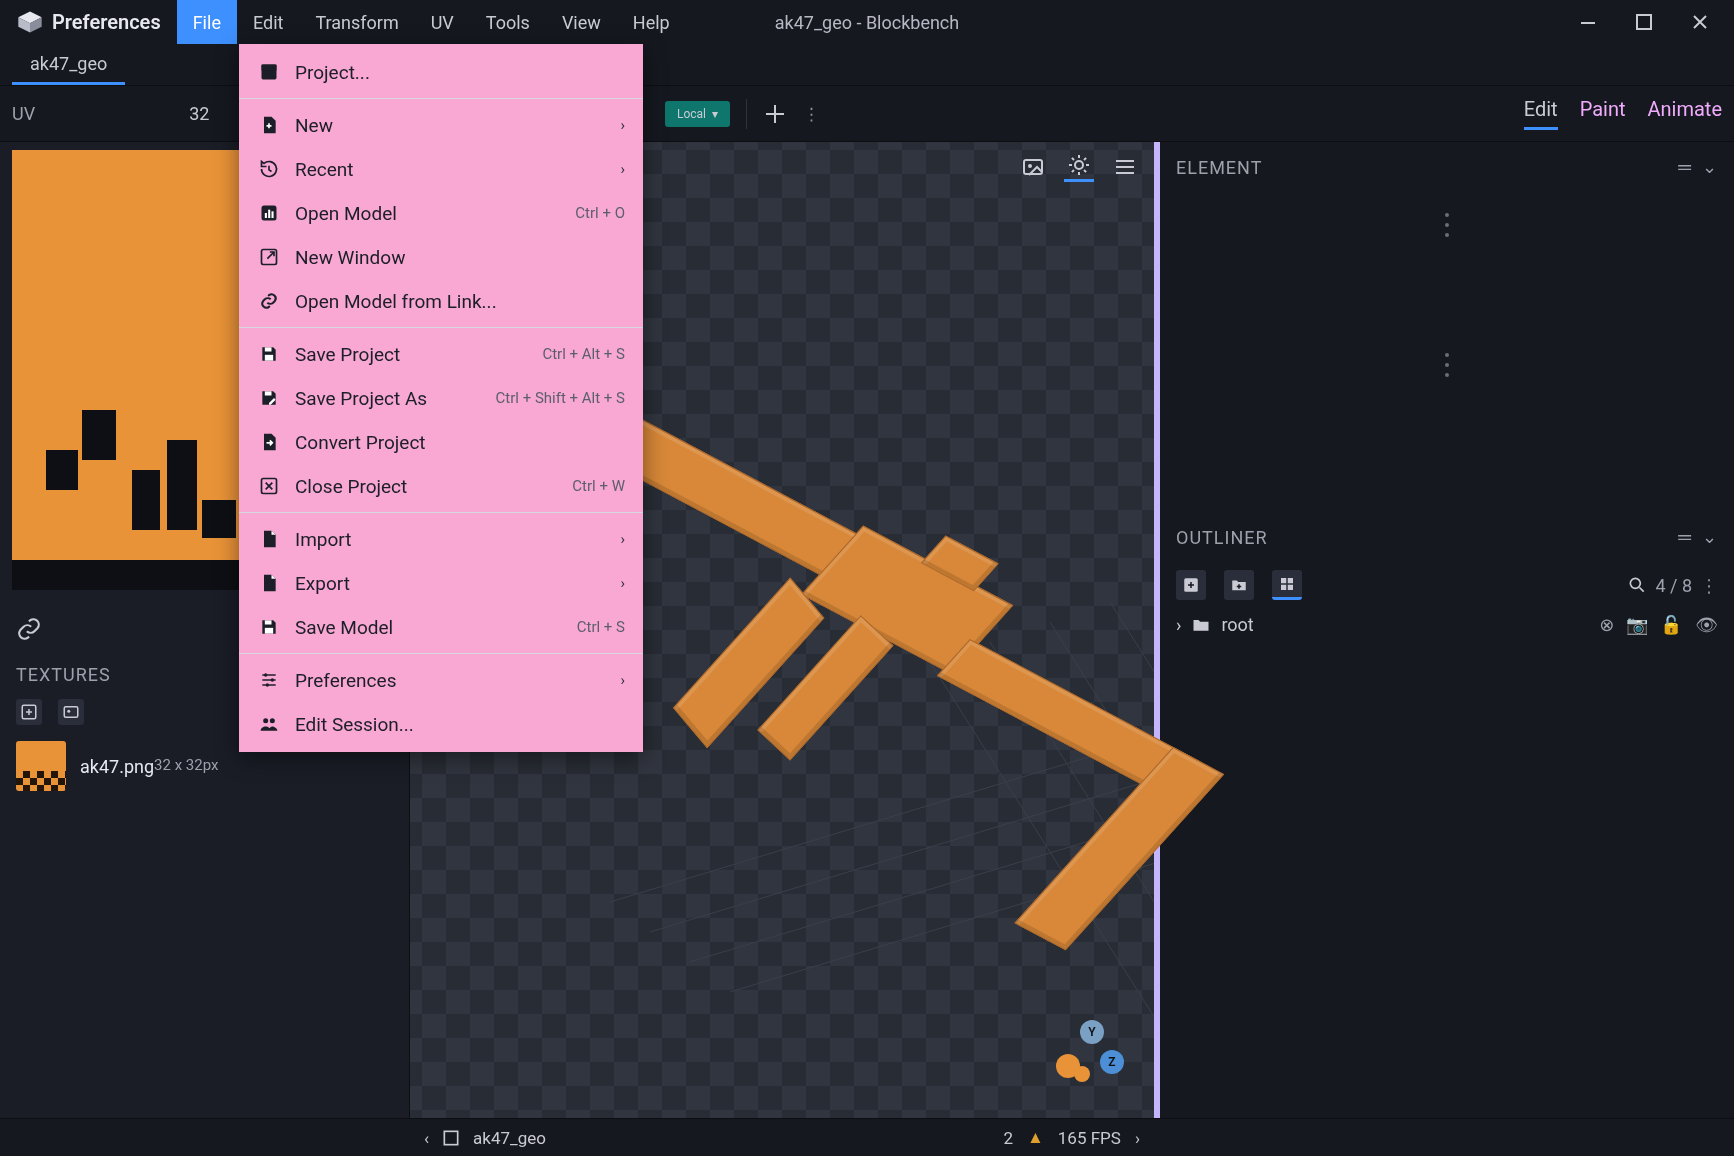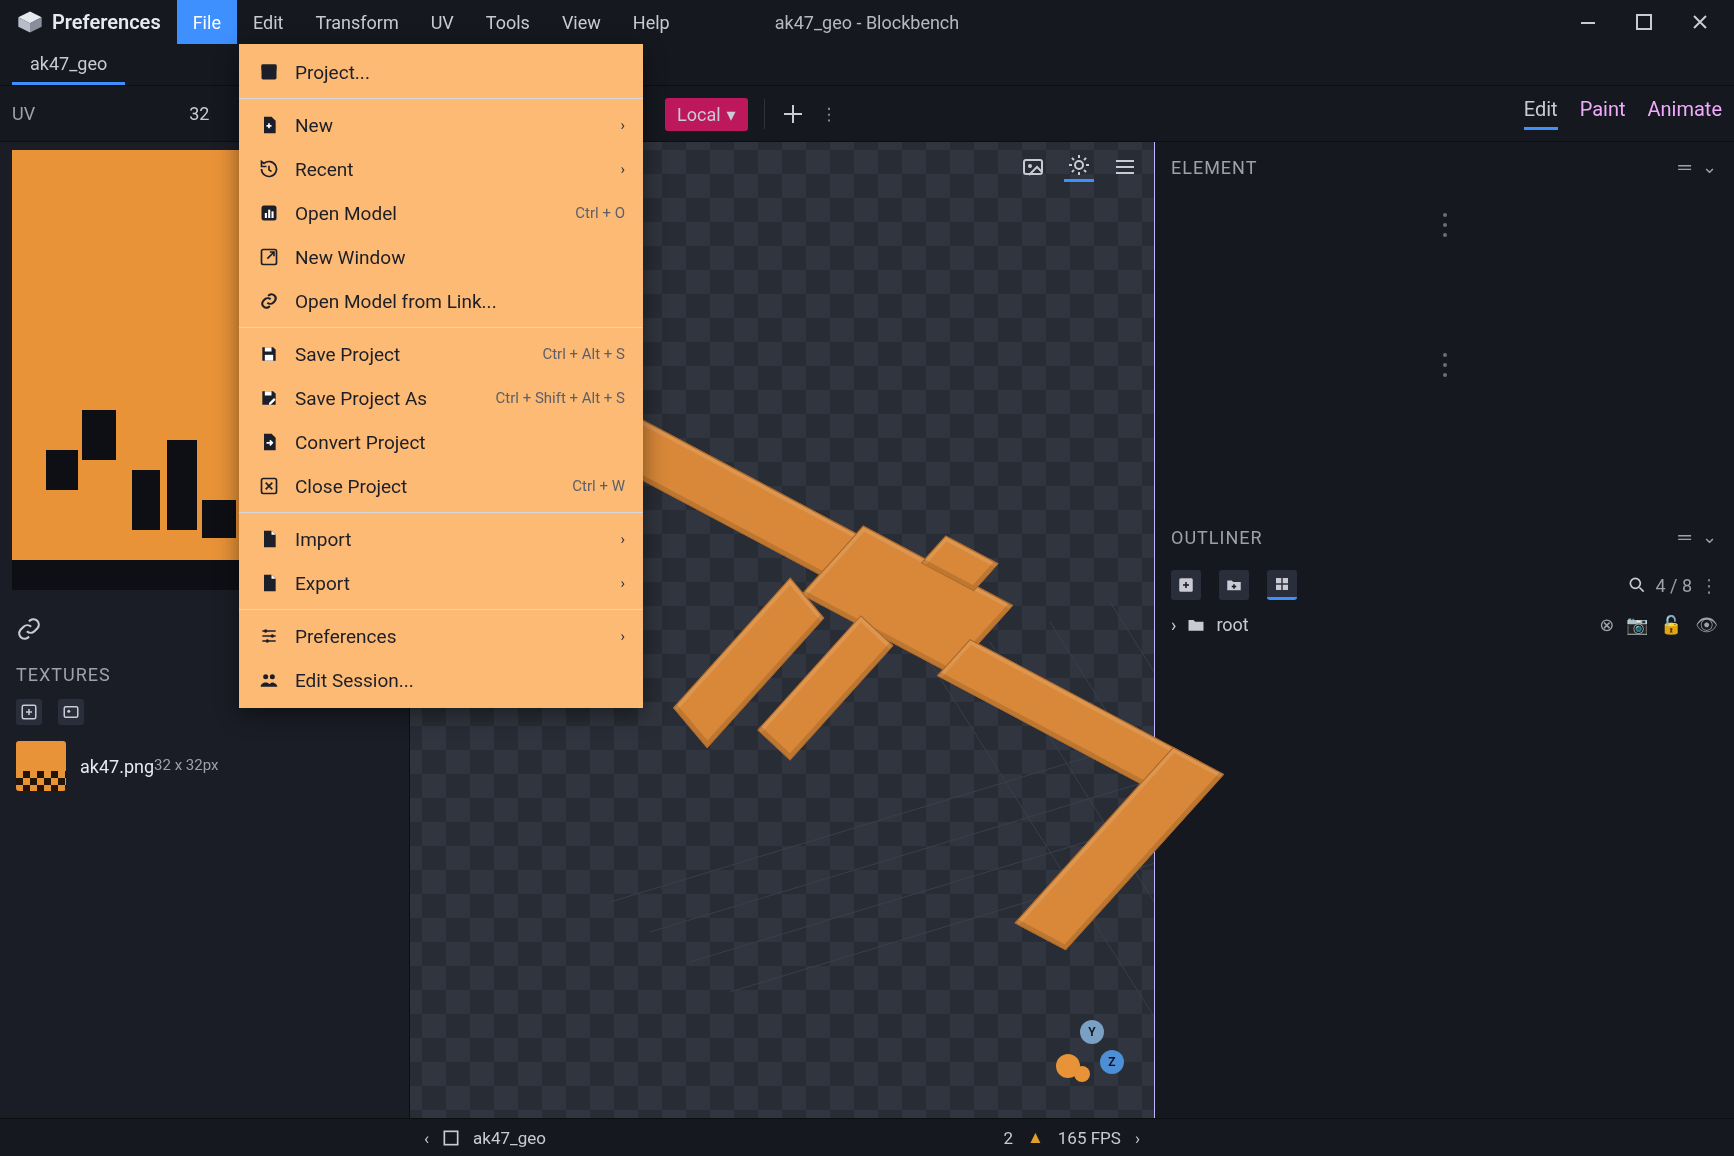--- a/index.html
+++ b/index.html
@@ -29,21 +29,21 @@
 .tb-label { font-size: 18px; color: #9ea0ac; }
 .tb-val { font-size: 18px; color: #cacad4; }
 .tb-right { margin-left:auto; display:flex; gap:22px; font-size:20px; }
 .mode-tab { cursor:pointer; color:#f0abfc; }
 .mode-tab.active { color:#cacad4; border-bottom:3px solid #3e90ff; padding-bottom:6px; }
 
 
 .main { display: flex; height: calc(1156px - 44px - 42px - 56px - 38px); }
 .left-col { width: 410px; background: #1a1d26; display:flex; flex-direction:column; border-right:1px solid #0c0e12; }
 .center-col { flex:1; background:#282c34; position:relative; }
-.right-col { width: 580px; background:#15181f; display:flex; flex-direction:column; border-left:1px solid #c4b5fd; }
+.right-col { width: 580px; background:#15181f; display:flex; flex-direction:column; border-left:6px solid #c4b5fd; }
 
 
 .uv-panel { flex: 0 0 auto; }
 .uv-canvas { width: 240px; height: 440px; background: linear-gradient(135deg,#e89338 0%, #e89338 100%); margin: 8px 0 18px 12px; }
 .uv-canvas .blocks { position:relative; height:100%; }
 .blk { position:absolute; background:#0d0f14; }
 
 
 .textures-panel { flex:1; }
 .panel-hdr { padding: 14px 16px 10px; font-size: 18px; letter-spacing: 1px; color:#9ea0ac; display:flex; align-items:flex-start; gap:10px; }
@@ -95,21 +95,21 @@
 .statusbar .right { margin-left:auto; display:flex; align-items:center; gap:14px; }
 .warn { color:#e0a030; }
 .sb-txt { font-size:17px; color:#cacad4; }
 
 
 .dropdown {
   position:absolute;
   top:44px;
   left:239px;
   width:404px;
-  background:#fdba74;
+  background:#f9a8d4;
   color:#1c1f28;
   box-shadow:0 6px 22px rgba(0,0,0,.45);
   z-index:100;
   padding:6px 0;
 }
 .dd-item { display:flex; align-items:center; gap:14px; padding:10px 18px; font-size:19px; cursor:pointer; position:relative; }
 .dd-item:hover, .dd-item.hover { background:#3e90ff; color:#fff; }
 .dd-icon { width:24px; height:24px; display:flex; align-items:center; justify-content:center; }
 .dd-label { flex:1; }
 .dd-shortcut { font-size:15px; color:#5c5f6a; }
@@ -306,21 +306,21 @@
       </div>
     </div>
 
     <div style="position:absolute;top:-56px;left:0;right:0;height:56px;display:flex;align-items:center;gap:16px;padding-left:180px">
       <div>
           <svg width="26" height="26" viewBox="0 0 24 24">
             <path fill="none" stroke="#cacad4" stroke-width="2" d="M21 12a9 9 0 1 1-3-6.7L21 3v6h-6"></path>
           </svg>
         </div>
       <div style="color:#8e9099">⋮</div>
-      <div style="display:flex;align-items:center;gap:6px;background:#be185d;padding:6px 12px;border-radius:3px;font-size:18px">
+      <div style="display:flex;align-items:center;gap:6px;background:#0f766e;padding:6px 12px;border-radius:3px;font-size:12px">
         <span>Local</span>
         <span>▾</span>
       </div>
       <div style="width:1px;height:30px;background:#2f323c"></div>
       <div>
           <svg width="24" height="24" viewBox="0 0 24 24">
             <path d="M12 3v18M3 12h18" stroke="#cacad4" stroke-width="2"></path>
           </svg>
         </div>
       <div style="color:#8e9099">⋮</div>
@@ -543,20 +543,31 @@
     <div class="dd-item">
       <span class="dd-icon" style="color: rgb(28, 31, 40);">
         <svg width="20" height="20" viewBox="0 0 24 24">
           <path d="M6 2h9l5 5v15H6z" fill="#1c1f28"></path>
           <path d="M15 2v5h5" fill="#fff"></path>
         </svg>
       </span>
       <span class="dd-label">Export</span>
       <span class="dd-arrow">›</span>
     </div>
+    <div class="dd-item">
+      <span class="dd-icon" style="color: rgb(28, 31, 40);">
+        <svg width="20" height="20" viewBox="0 0 24 24">
+          <path d="M4 4h13l3 3v13H4z" fill="#1c1f28"></path>
+          <rect x="7" y="4" width="8" height="5" fill="#fff"></rect>
+          <rect x="7" y="13" width="10" height="7" fill="#fff"></rect>
+        </svg>
+      </span>
+      <span class="dd-label">Save Model</span>
+      <span class="dd-shortcut">Ctrl + S</span>
+    </div>
     <div class="dd-sep"></div>
     <div class="dd-item">
       <span class="dd-icon" style="color: rgb(28, 31, 40);">
         <svg width="20" height="20" viewBox="0 0 24 24">
           <g stroke="#1c1f28" stroke-width="2">
             <path d="M4 6h16M4 12h16M4 18h16"></path>
           </g>
           <circle cx="8" cy="6" r="2" fill="#1c1f28"></circle>
           <circle cx="16" cy="12" r="2" fill="#1c1f28"></circle>
           <circle cx="10" cy="18" r="2" fill="#1c1f28"></circle>

